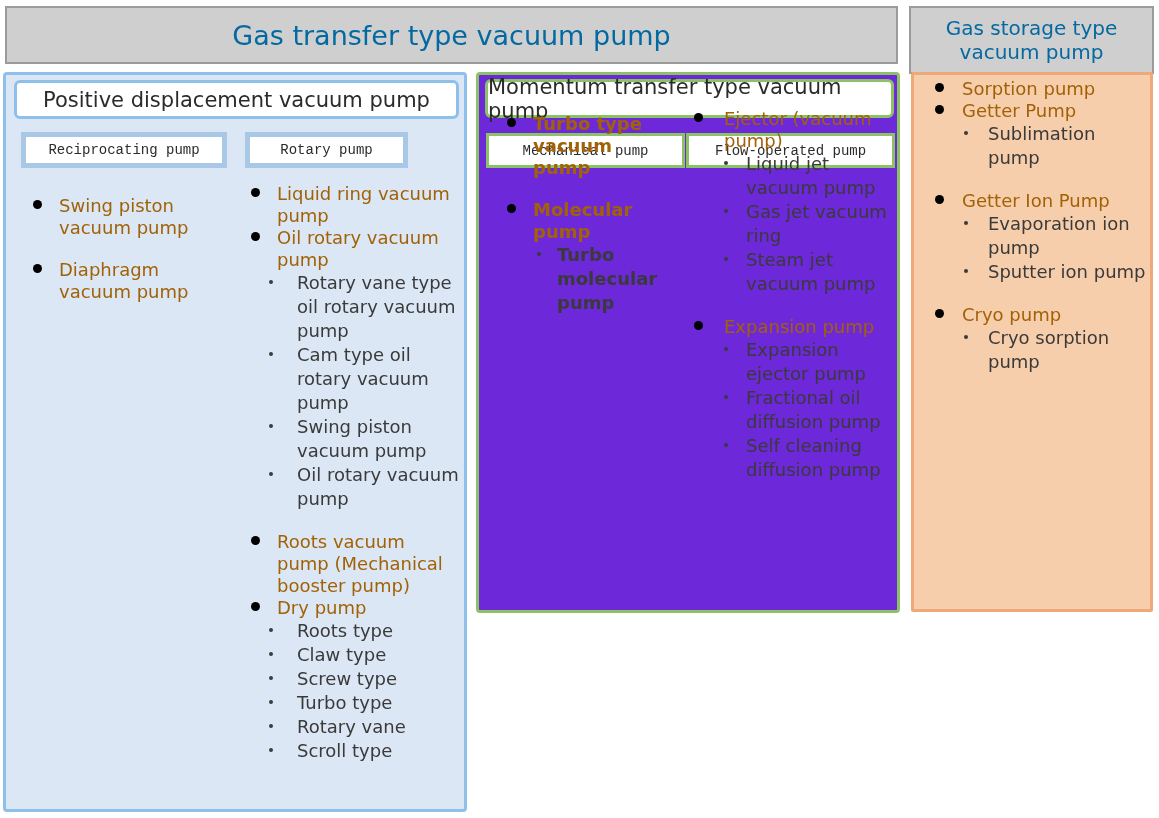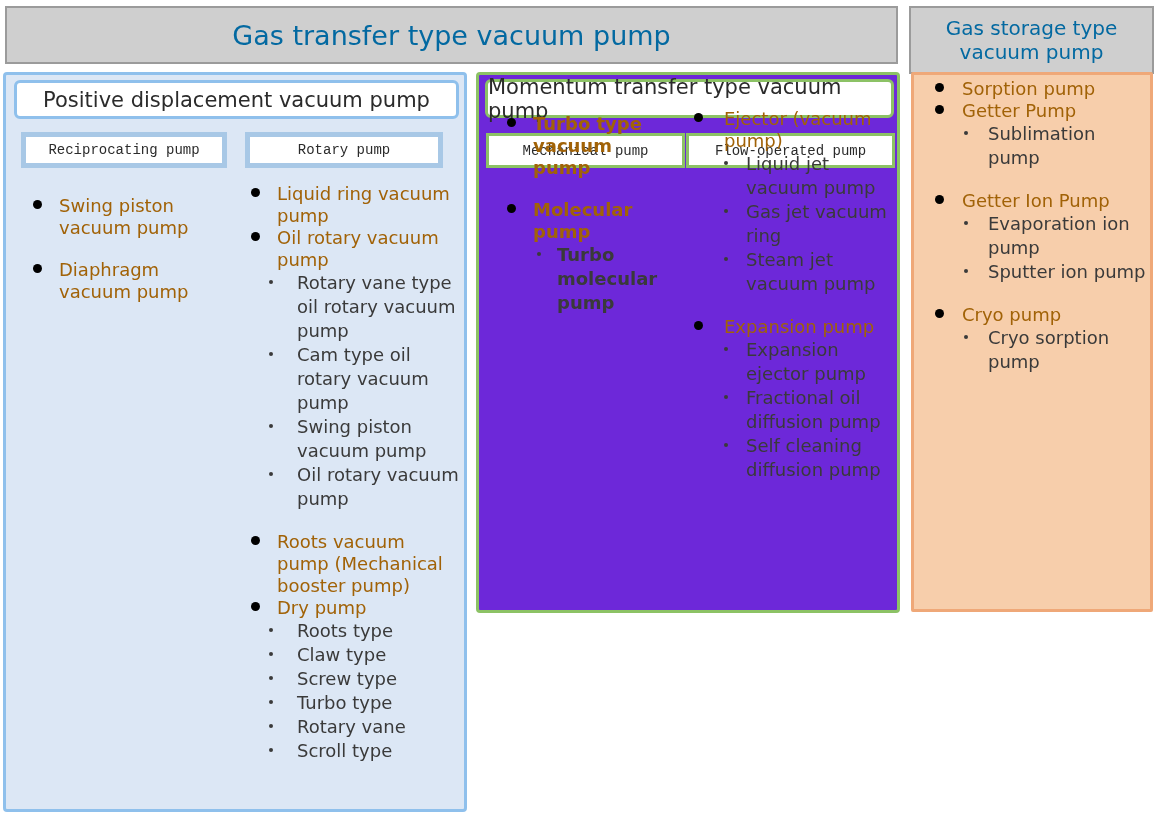--- a/index.html
+++ b/index.html
@@ -64,21 +64,21 @@
     position:absolute;
     background:#ffffff;
     box-sizing:border-box;
     display:flex;align-items:center;justify-content:center;
     font-size:14px;color:#2b2b2b;font-family:Liberation Mono, monospace;
   }
   .sub-head.blue{border:5px solid #a8c8e6;}
   .sub-head.green{border:3px solid #8cc265;}
 
   #sh-recip{left:15px;top:57px;width:206px;height:36px;}
-  #sh-rotary{left:239px;top:57px;width:198px;height:36px;}
+  #sh-rotary{left:239px;top:57px;width:163px;height:36px;}
   #sh-mech  {left:7px;top:58px;width:199px;height:35px;}
   #sh-flow  {left:207px;top:58px;width:209px;height:35px;}
 
   
   .pane{position:absolute;box-sizing:border-box;}
   #pane-recip {left:15px;top:120px;width:215px;}
   #pane-rotary{left:233px;top:108px;width:222px;}
   #pane-mech  {left:495px;top:113px;width:176px;font-weight:bold;}
   #pane-flow  {left:680px;top:108px;width:215px;}
   #pane-stor  {left:920px;top:78px;width:228px;}

